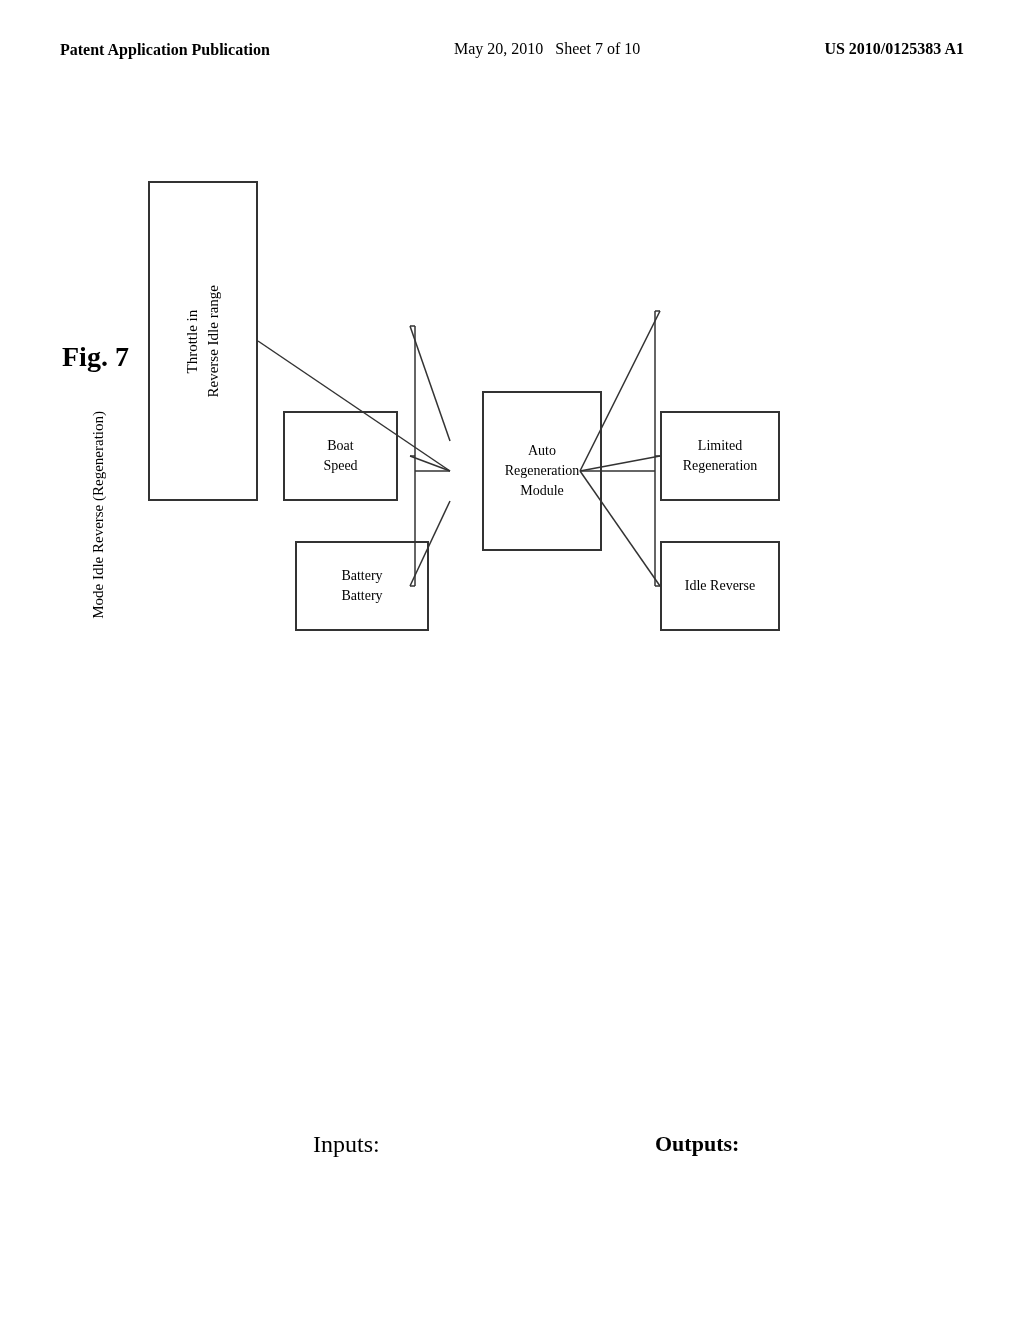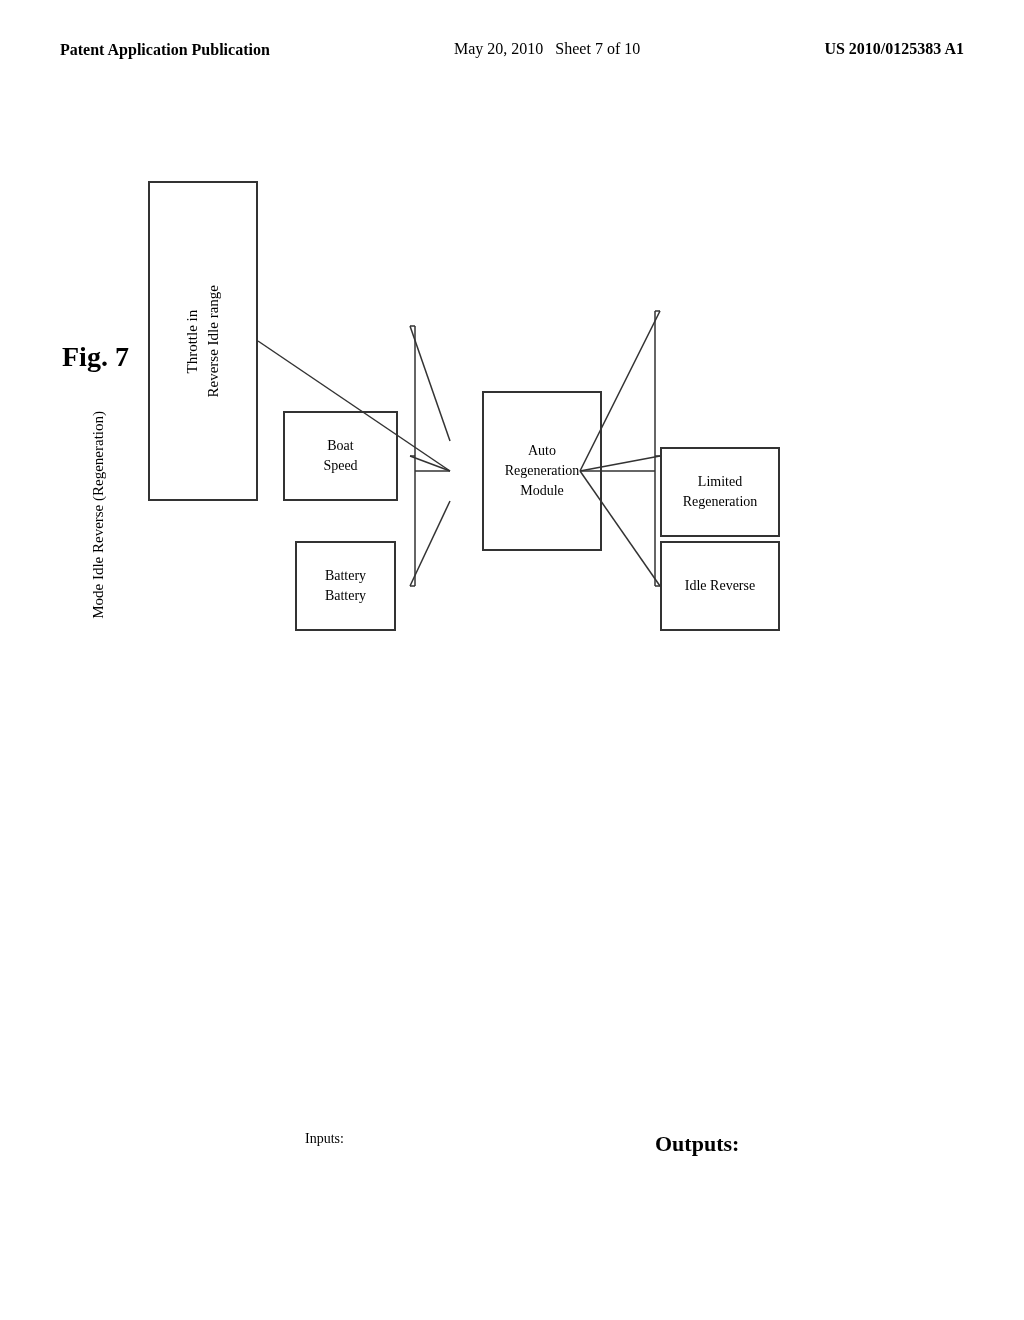--- a/index.html
+++ b/index.html
@@ -109,21 +109,21 @@
       justify-content: center;
       text-align: center;
       font-size: 14px;
       line-height: 1.4;
     }
 
     
     .battery-box {
       left: 295px;
       top: 460px;
-      width: 101px;
+      width: 134px;
       height: 90px;
     }
 
     
     .boat-speed-box {
       left: 283px;
       top: 330px;
       width: 115px;
       height: 90px;
     }
@@ -155,21 +155,20 @@
       width: 120px;
       height: 90px;
     }
 
     
     .limited-regen-box {
       left: 660px;
       top: 330px;
       width: 120px;
       height: 90px;
-      margin-top: 36px;
     }
 
     
     .idle-reverse-box {
       left: 660px;
       top: 460px;
       width: 120px;
       height: 90px;
     }
 
@@ -179,23 +178,23 @@
       top: 0;
       left: 0;
       width: 100%;
       height: 100%;
       pointer-events: none;
     }
 
     
     .inputs-label {
       position: absolute;
-      left: 305px;
+      left: 313px;
       top: 1050px;
-      font-size: 14px;
+      font-size: 24px;
       font-weight: normal;
     }
     .outputs-label {
       position: absolute;
       left: 655px;
       top: 1050px;
       font-size: 22px;
       font-weight: bold;
     }
   </style>

